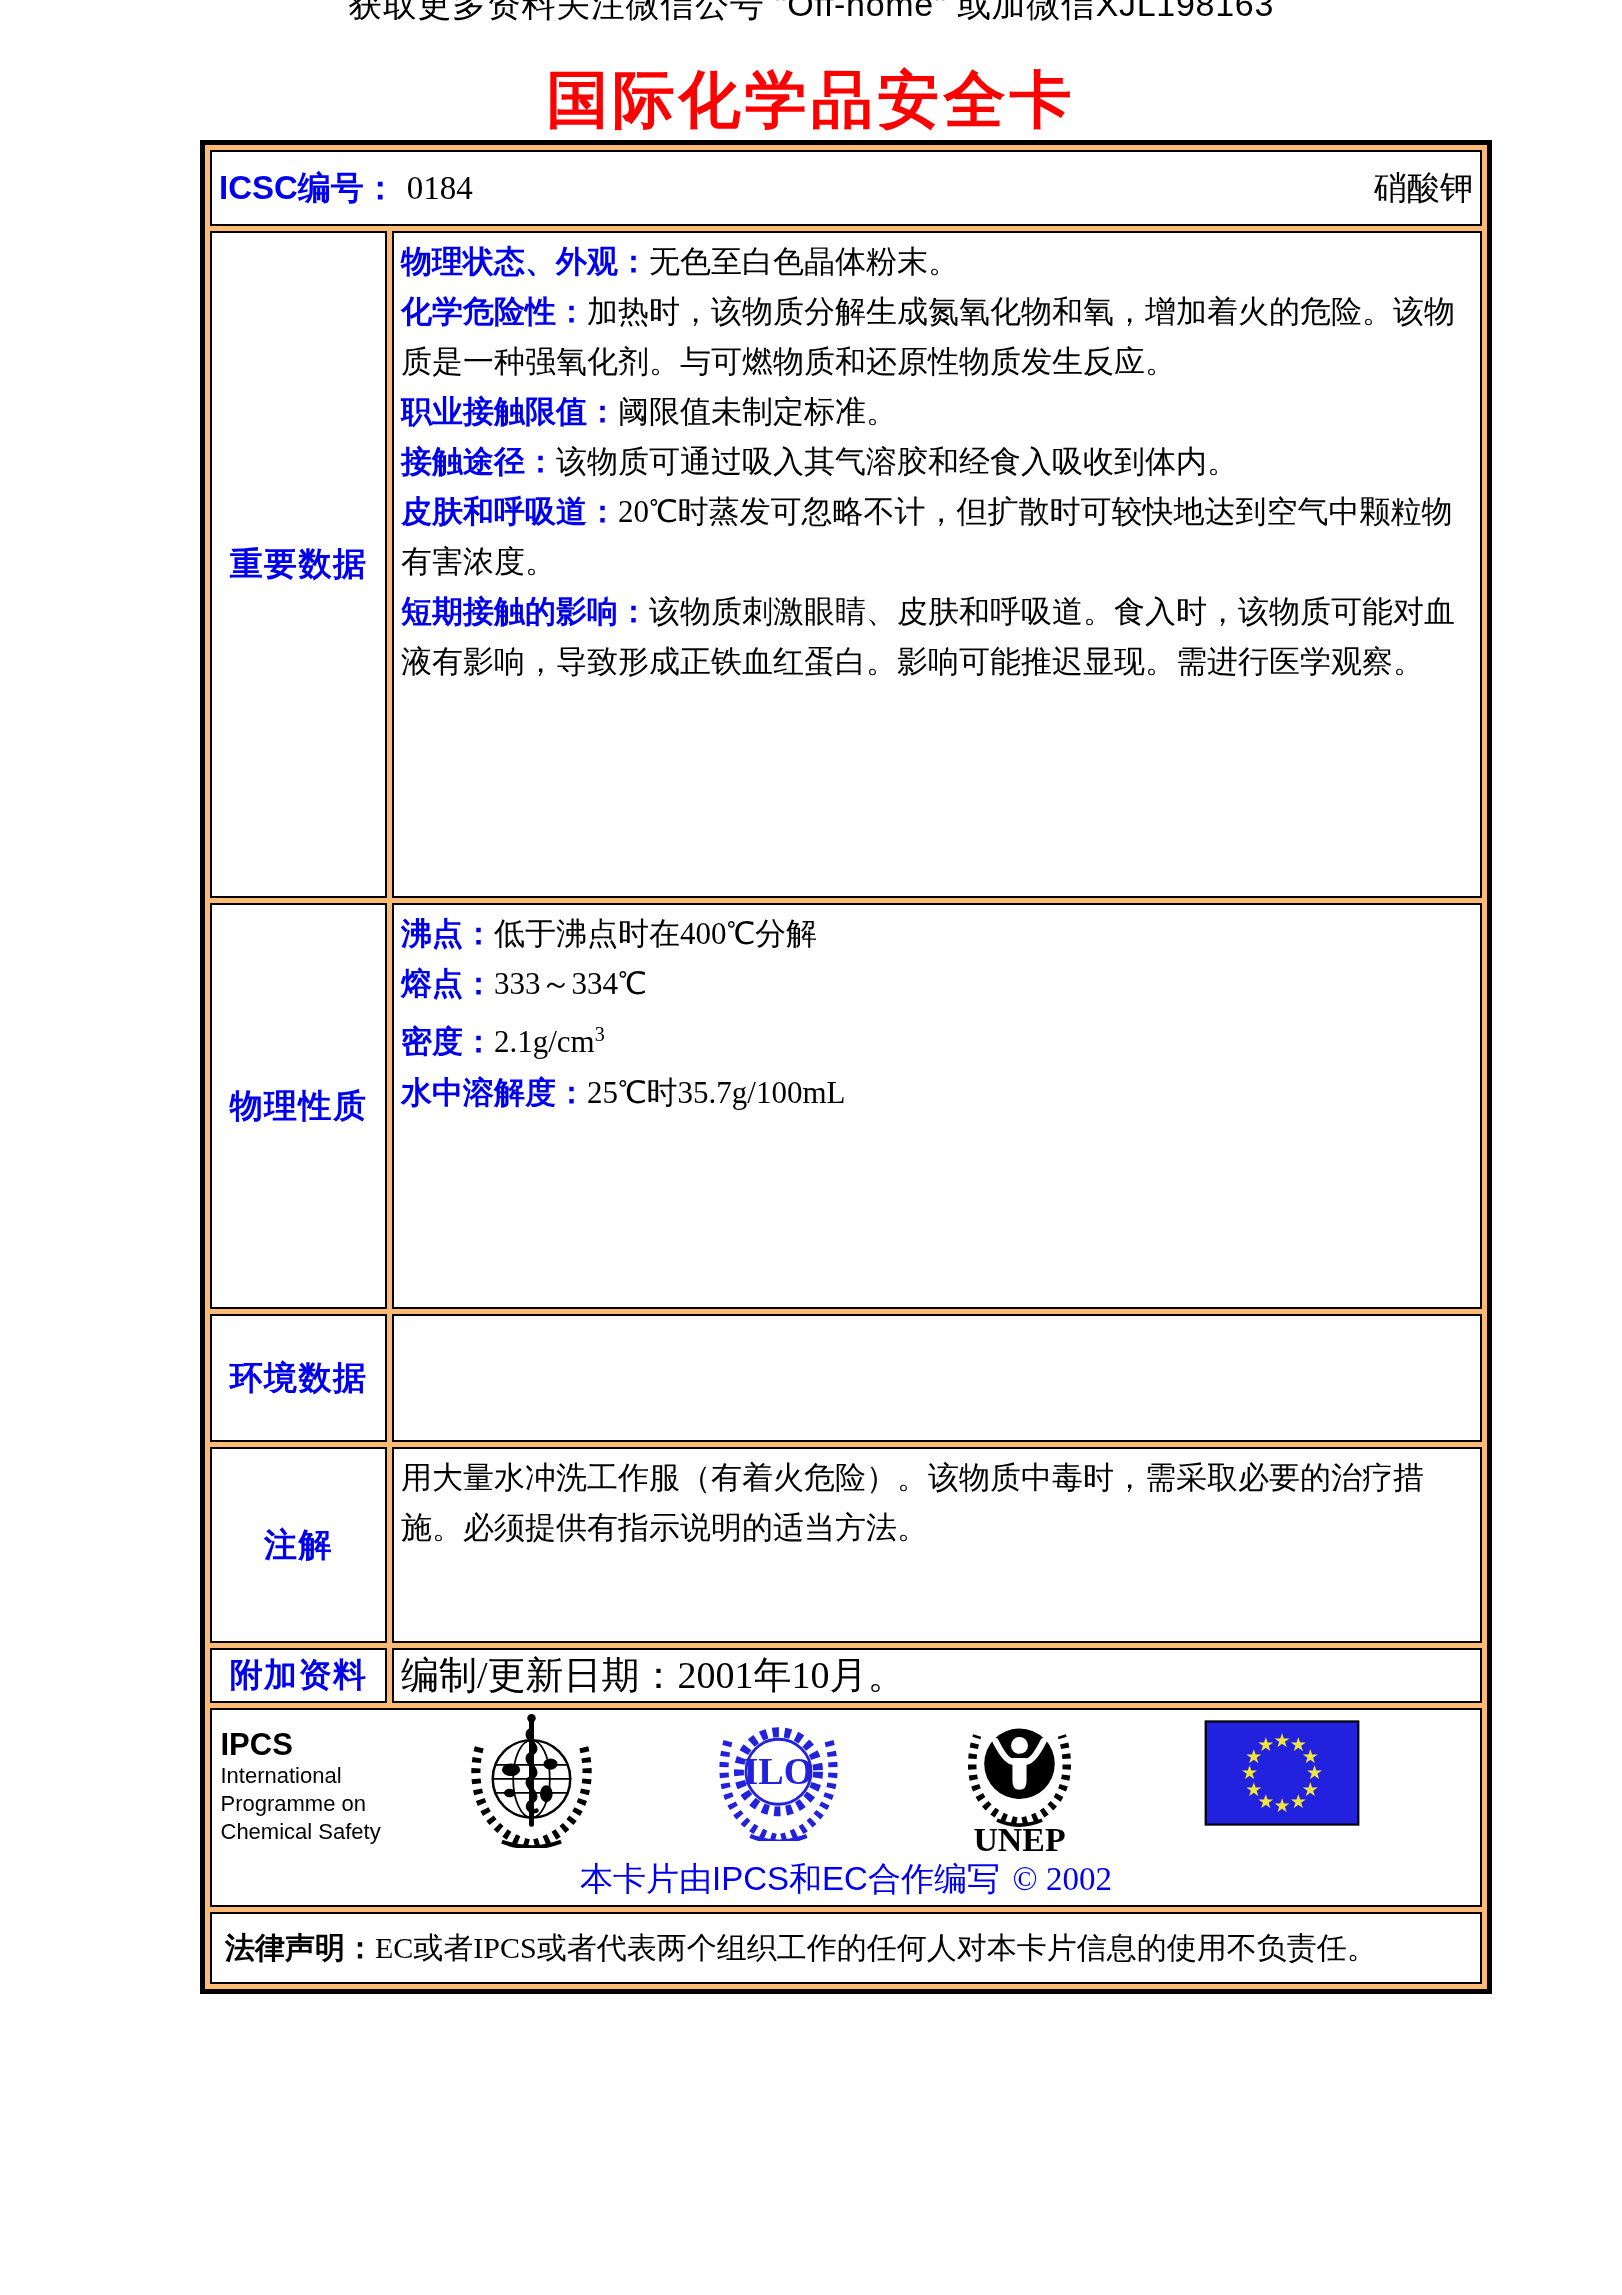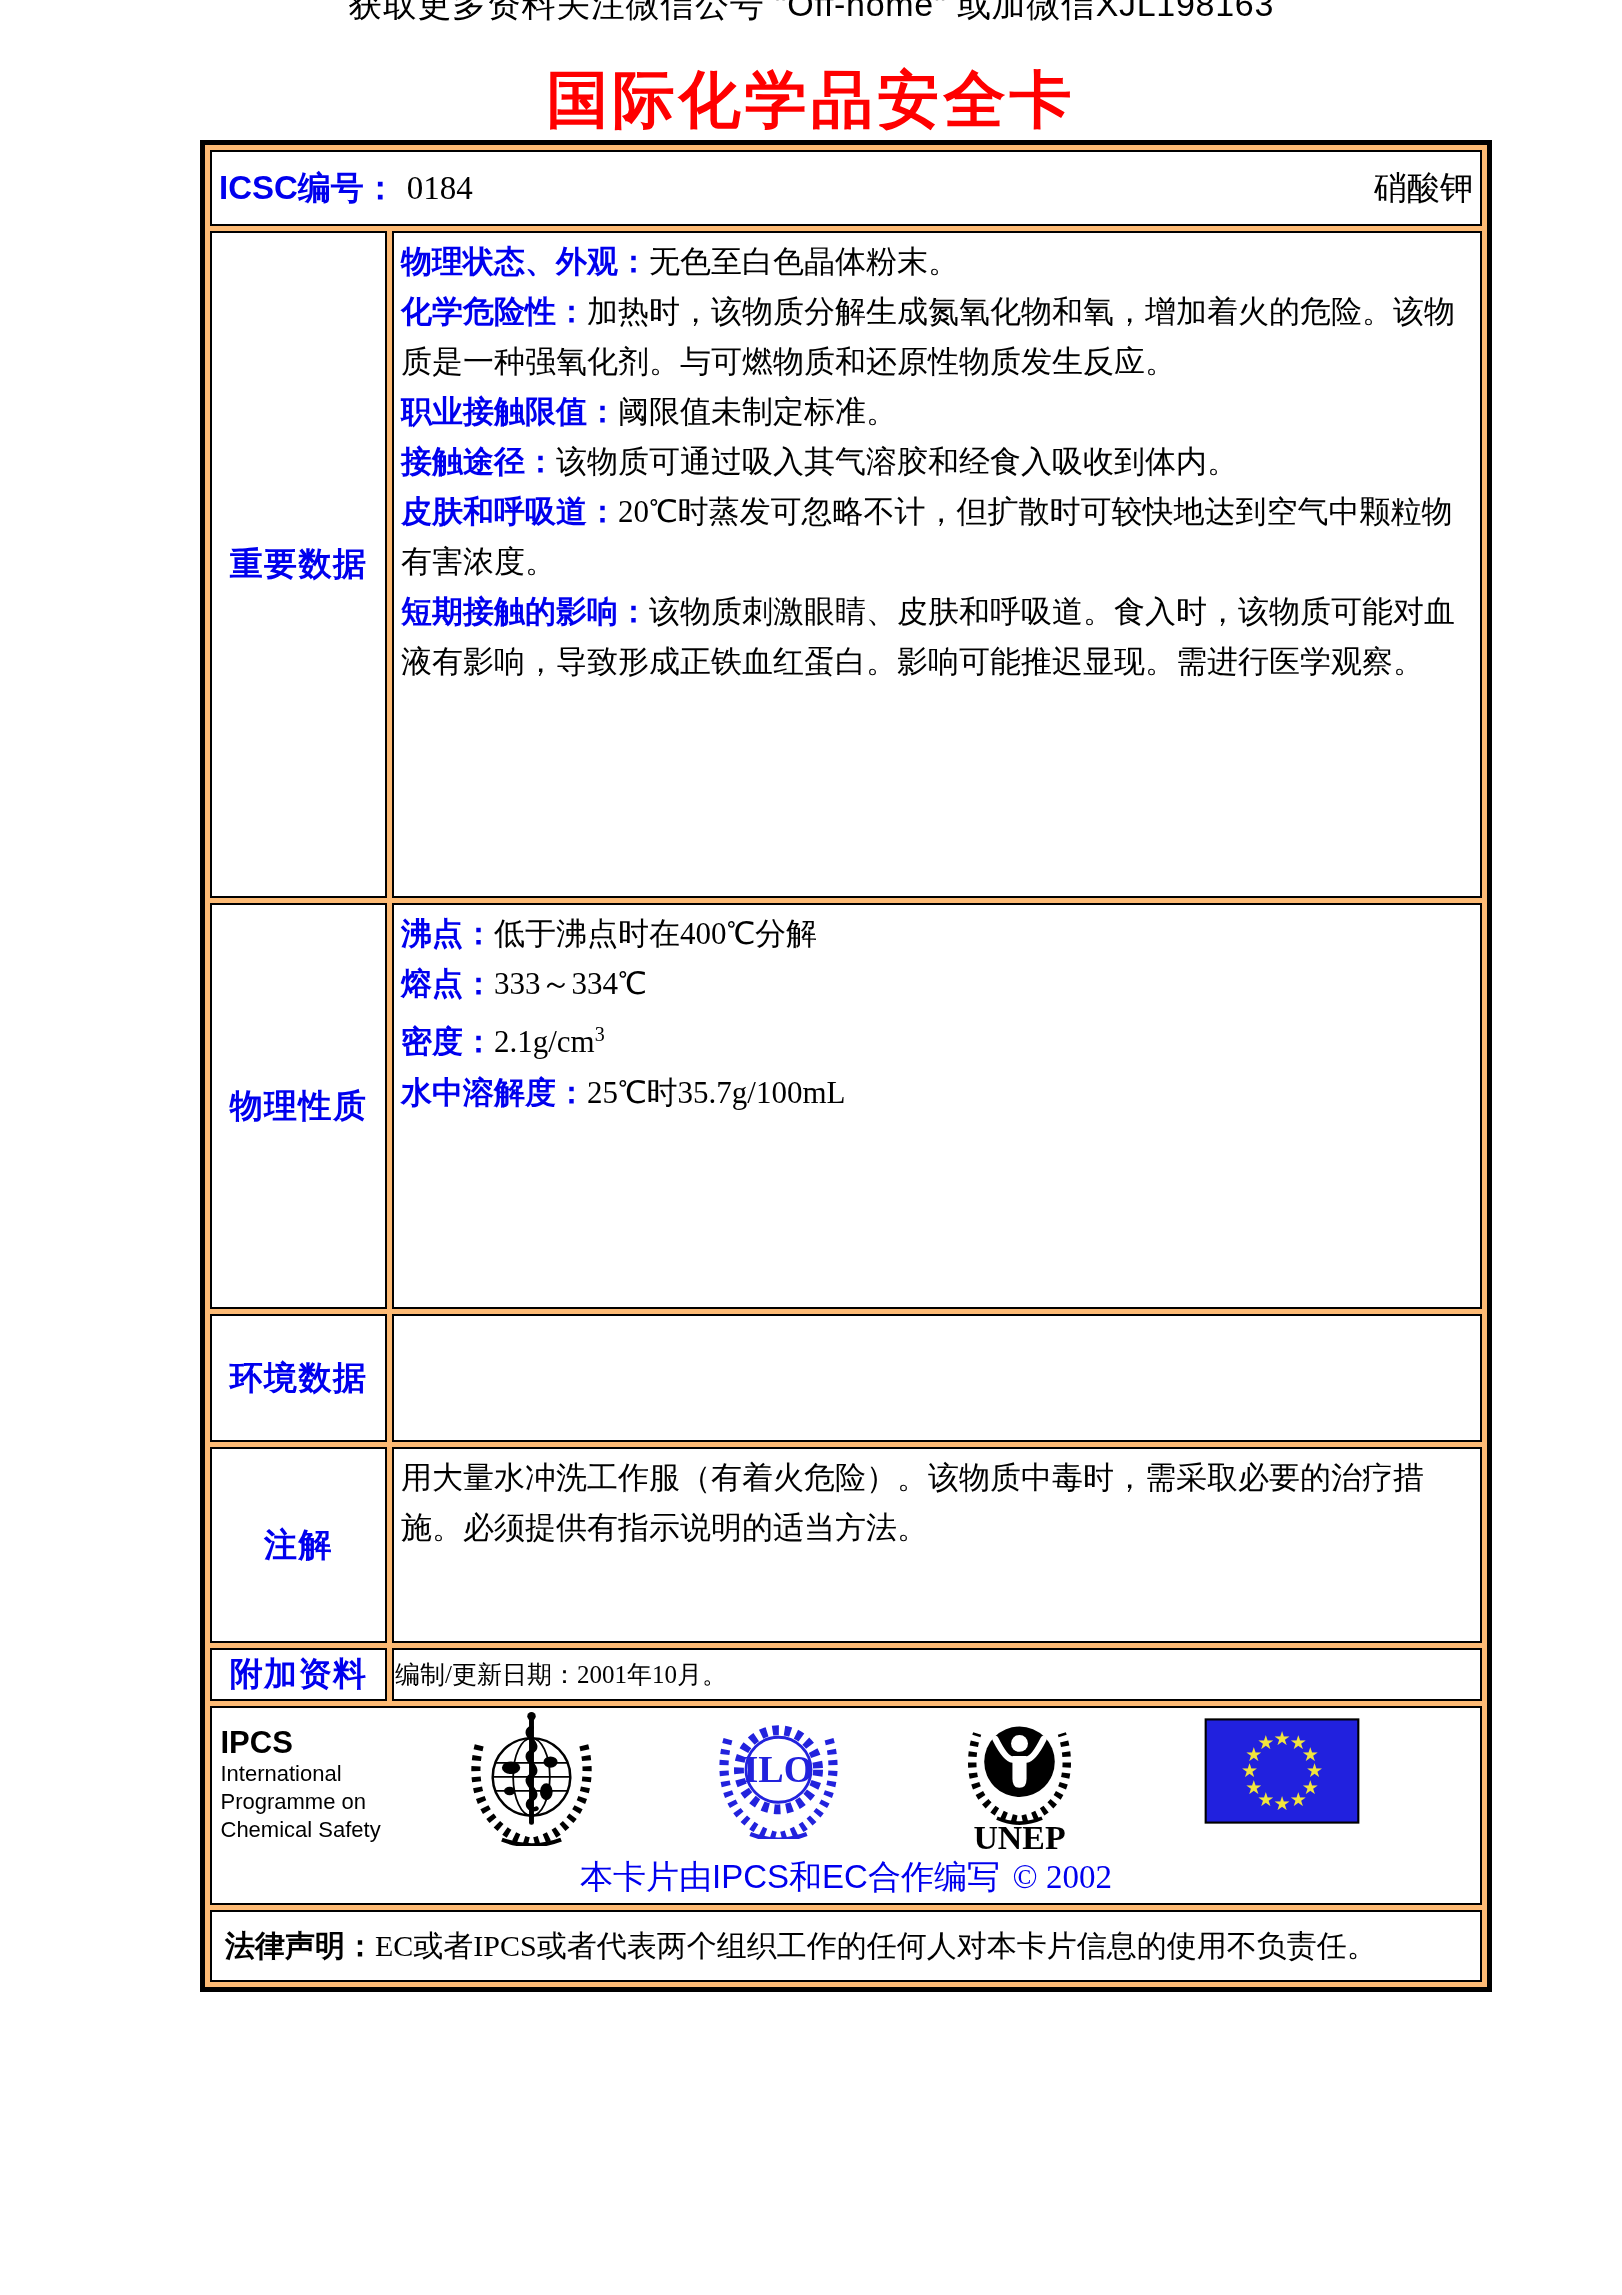--- a/index.html
+++ b/index.html
@@ -36,21 +36,21 @@
   .content-cell p{margin:0;}
   .term{
     color:#0000ee;font-weight:bold;
     font-family:"Liberation Sans",sans-serif;
   }
   .cell-header{vertical-align:middle;padding:0 7px;}
   .header-flex{display:flex;justify-content:space-between;align-items:center;width:100%;}
   .icsc-label{font-family:"Liberation Sans",sans-serif;font-weight:bold;color:#0000ee;font-size:33px;}
   .icsc-number{font-size:33px;color:#000;margin-left:10px;}
   .chem-name{font-size:33px;color:#000;}
-  .additional-cell{vertical-align:middle;padding:0 1px;font-size:25px;}
+  .additional-cell{vertical-align:middle;padding:0 7px;font-size:38px;}
   .footer-cell{vertical-align:top;padding:0;}
   .footer-wrap{position:relative;width:100%;height:195px;}
   .ipcs-block{position:absolute;left:8.5px;top:18.4px;font-family:"Liberation Sans",sans-serif;}
   .ipcs-title{font-size:31px;font-weight:bold;line-height:34px;}
   .ipcs-line{font-size:22px;line-height:28px;}
   .logo{position:absolute;}
   .logo-who{left:249px;top:4.2px;}
   .logo-ilo{left:497px;top:1.4px;}
   .logo-unep{left:744px;top:0px;}
   .logo-eu{left:992px;top:10px;}

